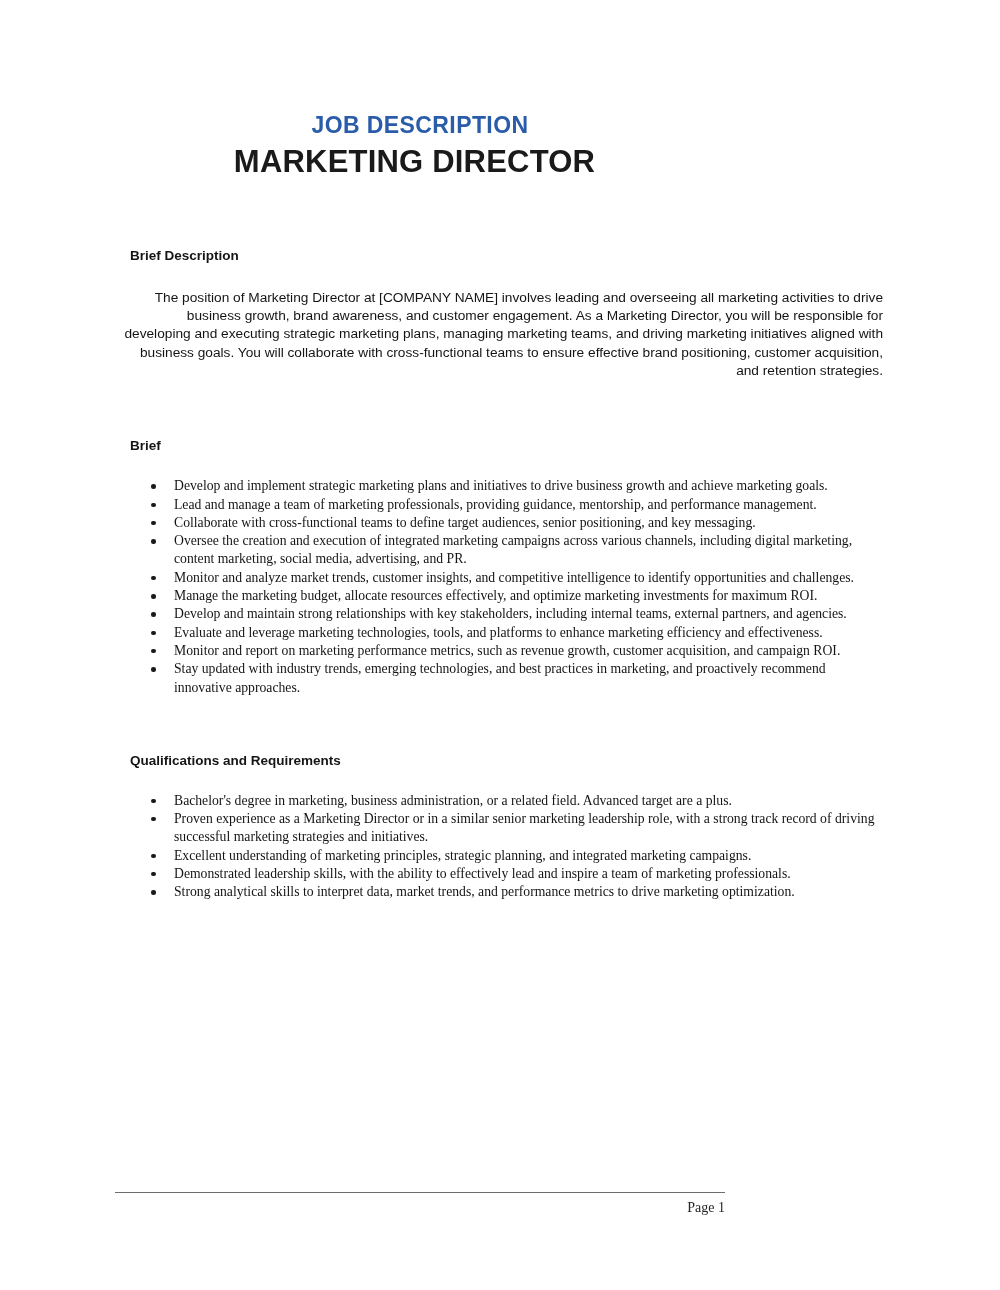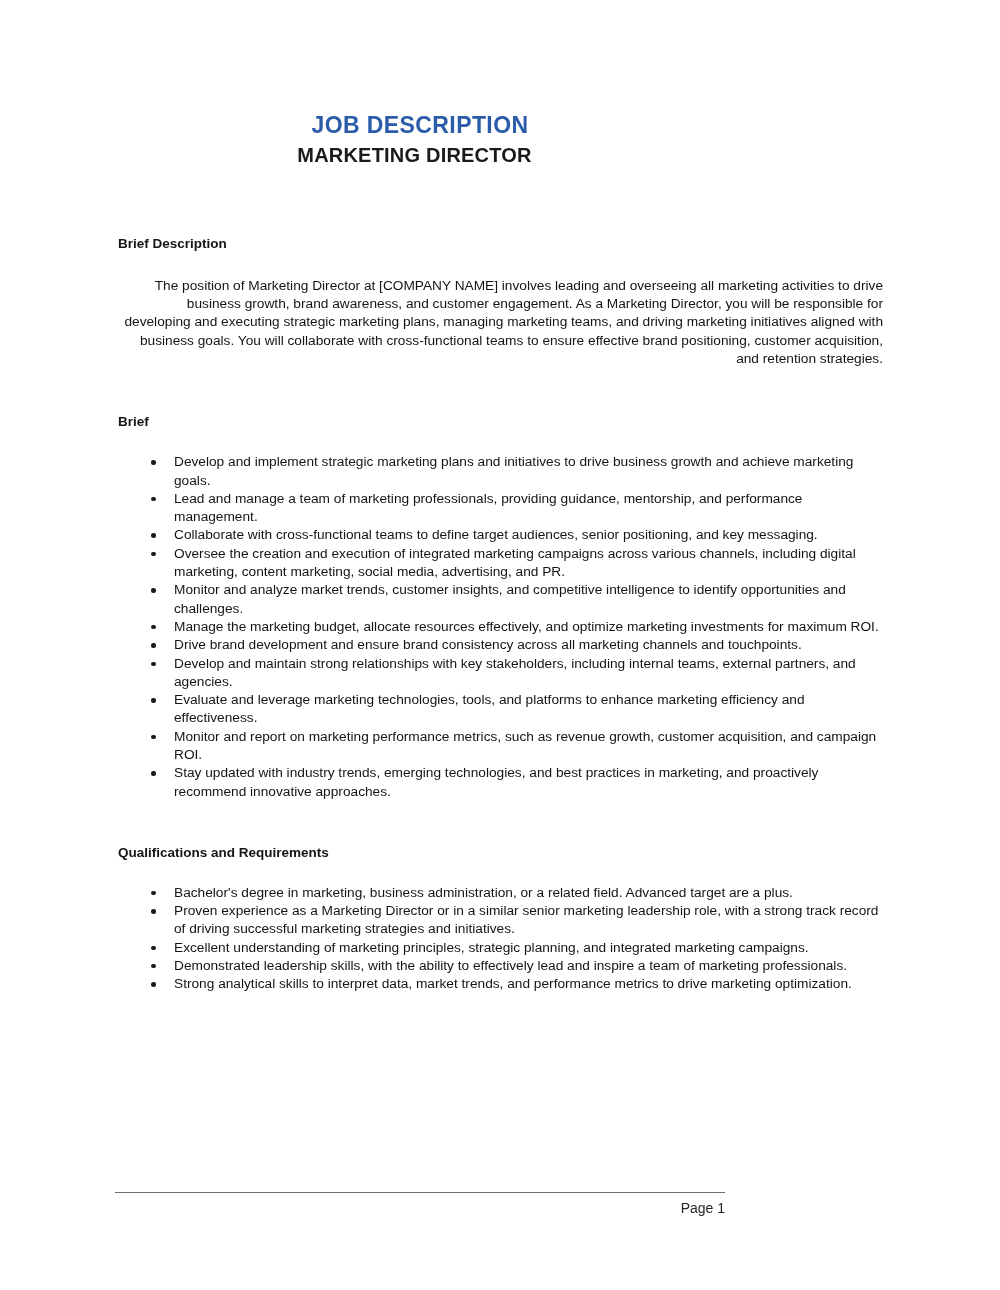--- a/index.html
+++ b/index.html
@@ -30,21 +30,21 @@
   }
   .doc-kicker {
     font-size: 23px;
     font-weight: bold;
     letter-spacing: 0.4px;
     color: #2a5caa;
     line-height: 1.15;
     margin: 0;
   }
   .doc-title {
-    font-size: 20px;
+    font-size: 31px;
     font-weight: bold;
     letter-spacing: 0.2px;
     color: #1a1a1a;
     line-height: 1.2;
     margin: 5px 11px 0 0;
   }
 
   
   .content {
     position: absolute;
@@ -54,35 +54,36 @@
   }
 
   .section {
     margin: 0;
   }
   .section-heading {
     font-size: 13.5px;
     font-weight: bold;
     color: #151515;
     line-height: 1.25;
-    margin: 0;
+    margin: 12px;
   }
 
   .para {
     font-size: 13.7px;
     line-height: 18.3px;
     color: #141414;
     margin: 24px 0 0 0;
     text-align: right;
   }
 
   .bullet-list {
     list-style: none;
     margin: 22px 0 0 0;
     padding: 0;
+    font-family: Liberation Serif, serif;
   }
   .bullet-item {
     position: relative;
     padding-left: 56px;
     font-size: 13.7px;
     line-height: 18.3px;
     color: #141414;
     margin: 0;
   }
   .bullet-item .dot {
@@ -107,21 +108,21 @@
     top: 1192px;
   }
   .footer-rule {
     border: 0;
     border-top: 1px solid #6d6d6d;
     margin: 0;
   }
   .footer-page {
     margin: 7px 0 0 0;
     text-align: right;
-    font-family: Liberation Sans, sans-serif;
+    font-family: Liberation Serif, serif;
     font-size: 14px;
     color: #262626;
     line-height: 1.2;
   }
 </style>
 </head>
 <body>
 
 <div class="page">
 
@@ -161,24 +162,20 @@
         <li class="bullet-item">
           <span class="dot"></span>
           <span>Monitor and analyze market trends, customer insights, and competitive intelligence to identify opportunities and challenges.</span>
         </li>
         <li class="bullet-item">
           <span class="dot"></span>
           <span>Manage the marketing budget, allocate resources effectively, and optimize marketing investments for maximum ROI.</span>
         </li>
         <li class="bullet-item">
           <span class="dot"></span>
-          <span>Drive brand development and ensure brand consistency across all marketing channels and touchpoints.</span>
-        </li>
-        <li class="bullet-item">
-          <span class="dot"></span>
           <span>Develop and maintain strong relationships with key stakeholders, including internal teams, external partners, and agencies.</span>
         </li>
         <li class="bullet-item">
           <span class="dot"></span>
           <span>Evaluate and leverage marketing technologies, tools, and platforms to enhance marketing efficiency and effectiveness.</span>
         </li>
         <li class="bullet-item">
           <span class="dot"></span>
           <span>Monitor and report on marketing performance metrics, such as revenue growth, customer acquisition, and campaign ROI.</span>
         </li>

